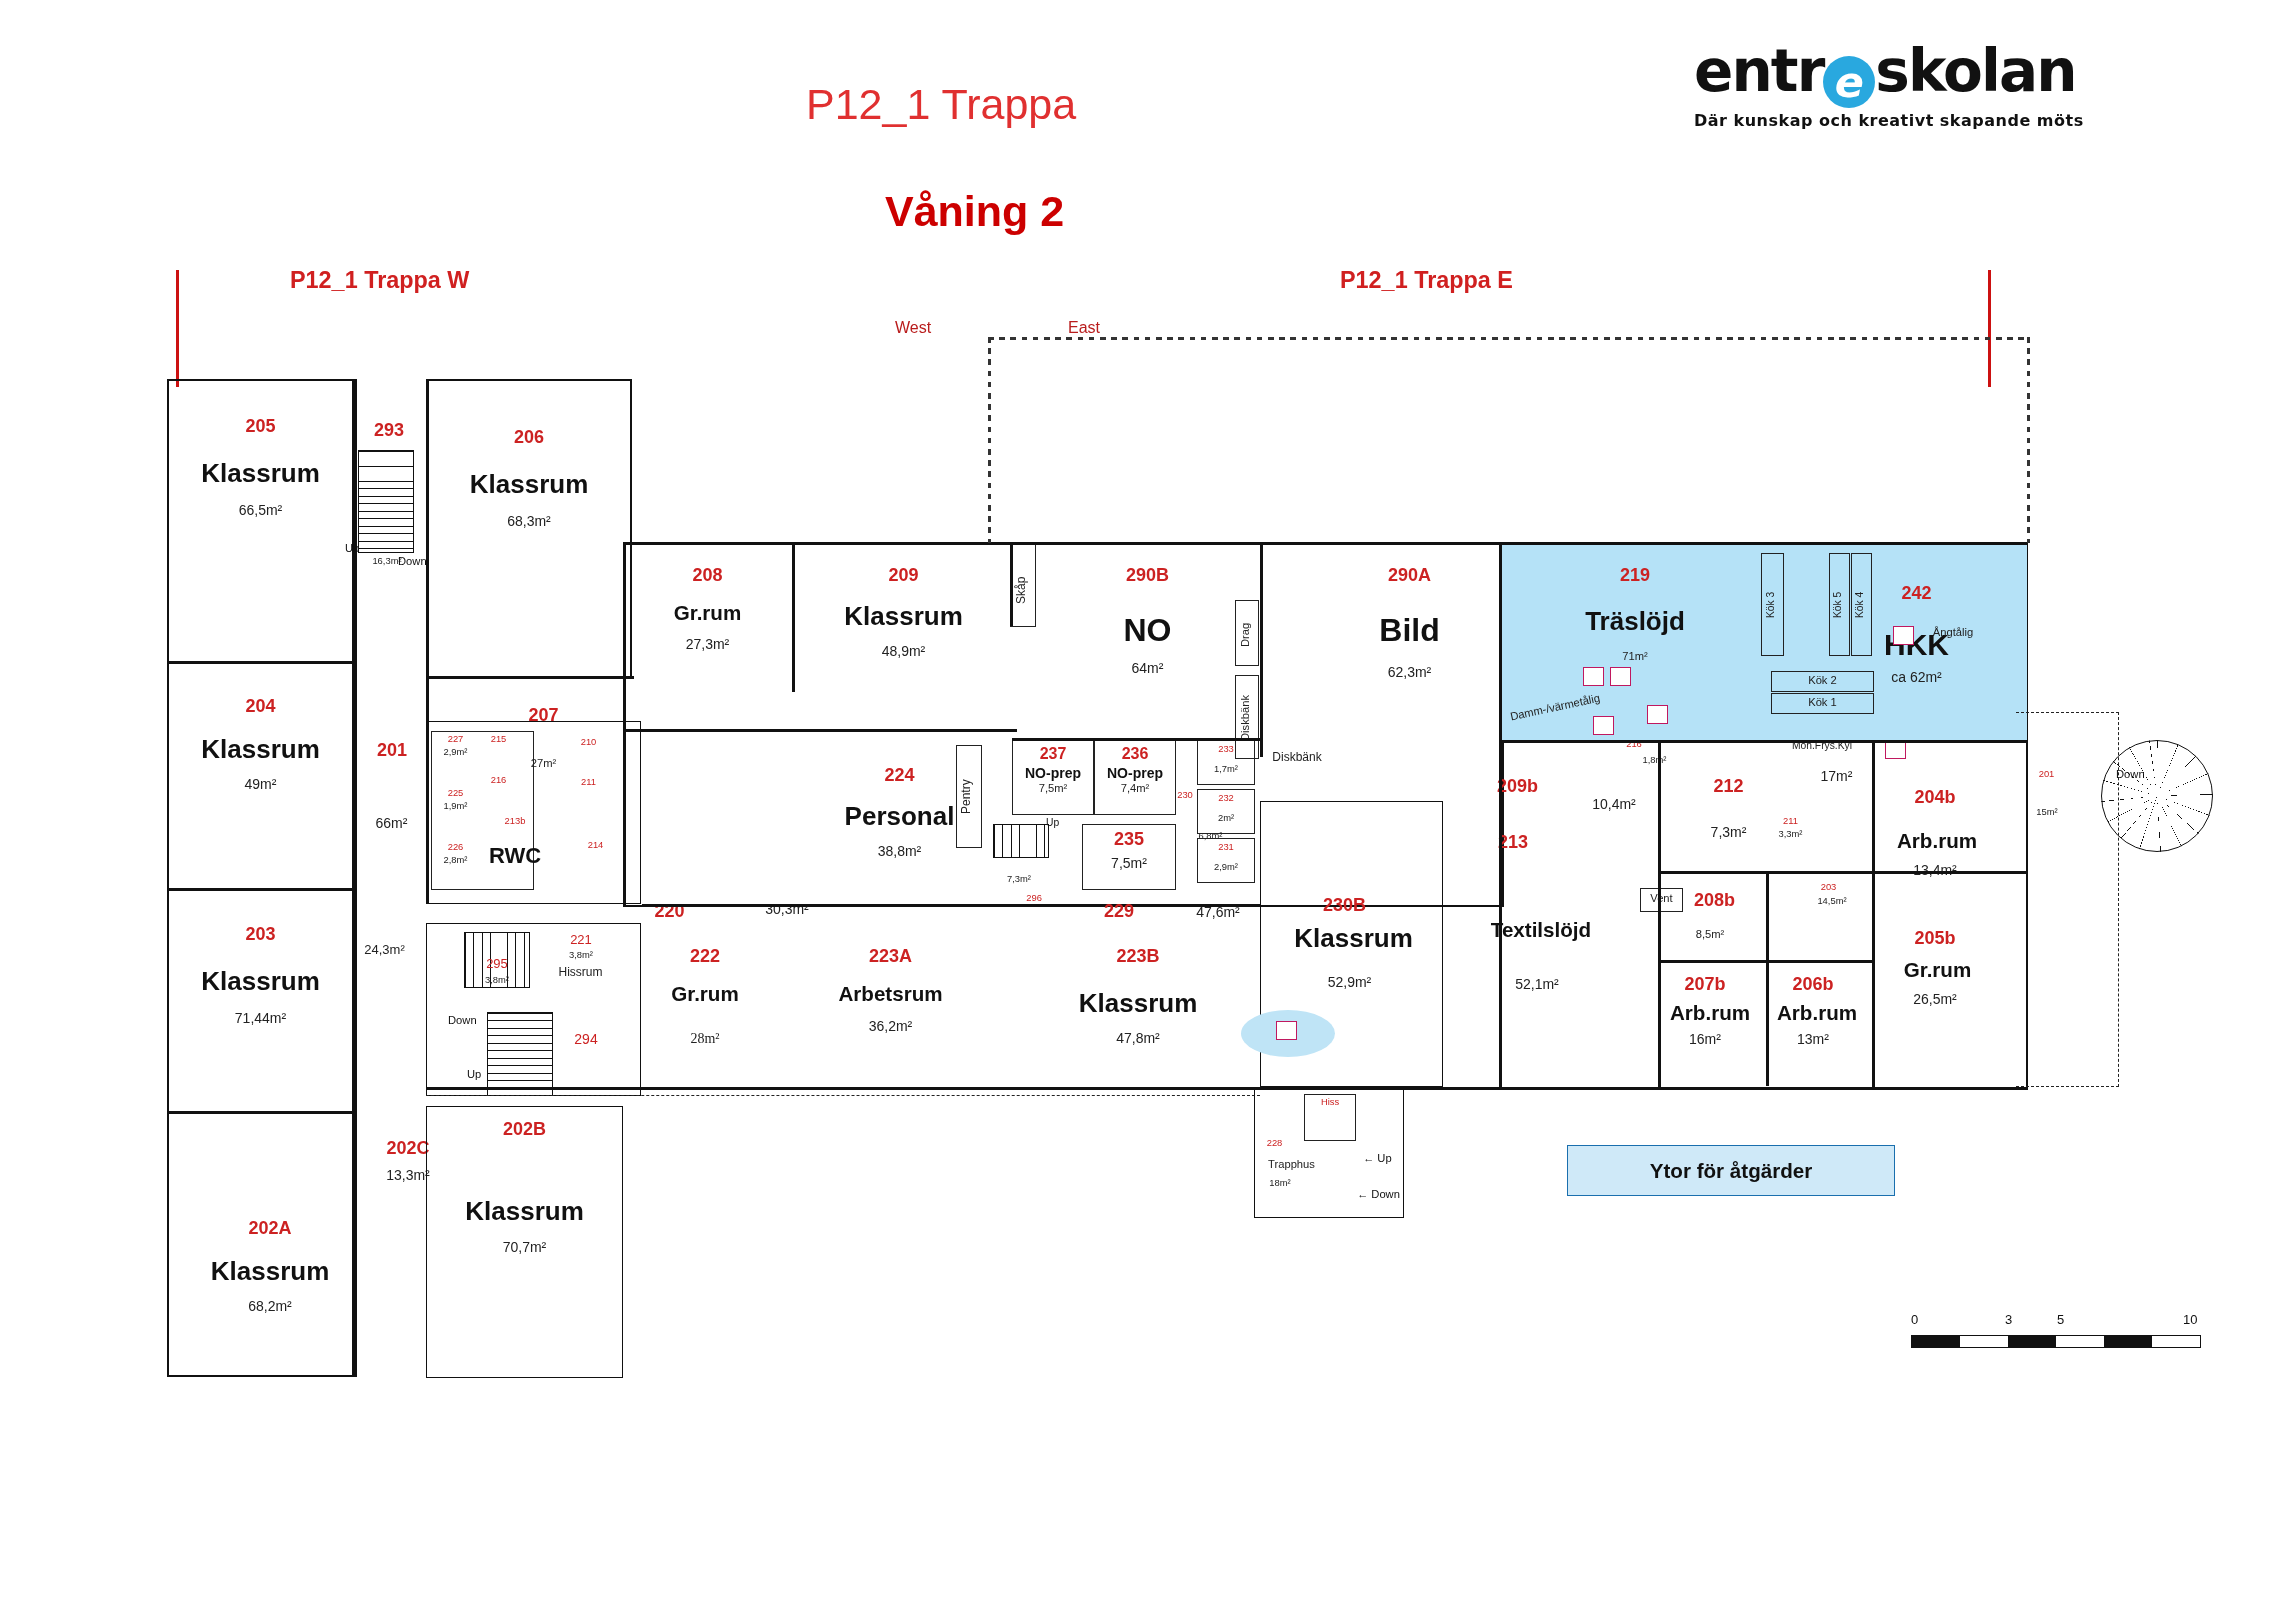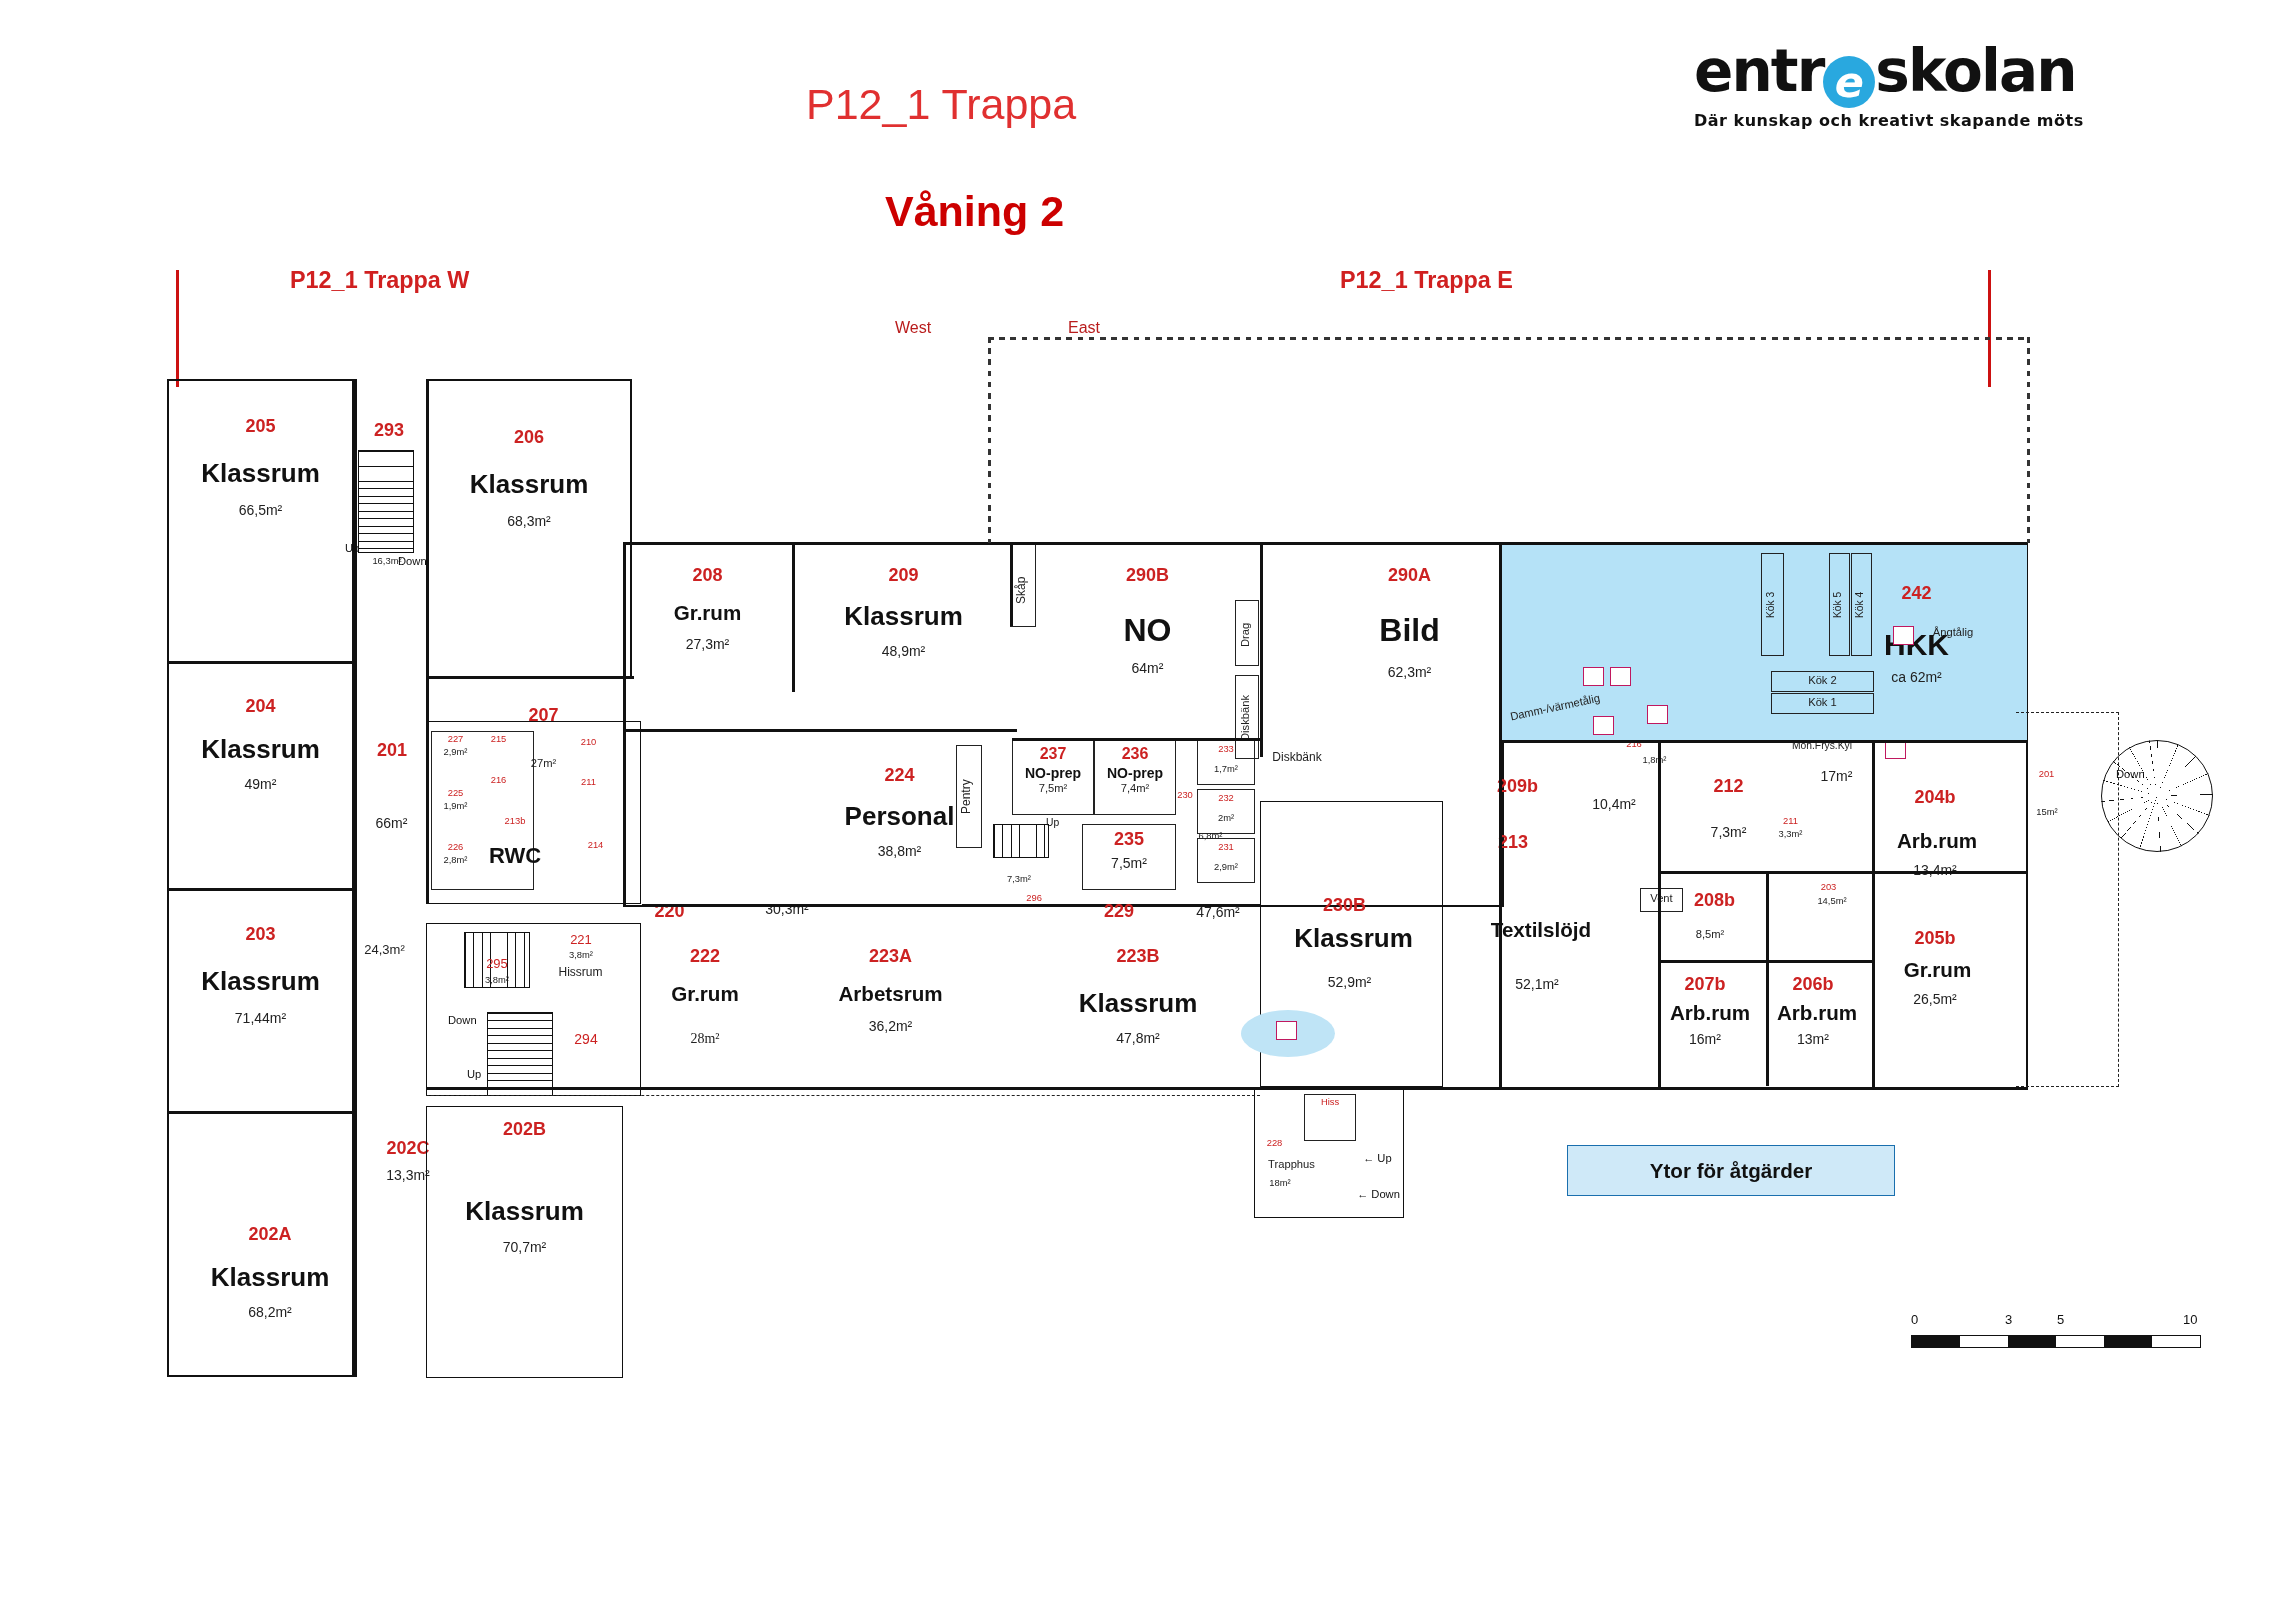--- a/index.html
+++ b/index.html
@@ -94,21 +94,21 @@
     <div class="room-area" style="margin-top:13px;">71,44m²</div>
   </div>
   <div class="abs wall" style="left:167px;top:1111px;width:187px;height:2.8px;"></div>
 
   <div class="abs" style="left:347px;top:1110px;width:122px;height:84px;">
     <div class="room-num" style="margin-top:28px;">202C</div>
     <div class="room-area" style="margin-top:7.5px;">13,3m²</div>
   </div>
 
   <div class="abs" style="left:167px;top:1199px;width:206px;height:178px;">
-    <div class="room-num" style="margin-top:25px;">202A</div>
+    <div class="room-num" style="margin-top:19px;">202A</div>
     <div class="room-name" style="margin-top:17px;">Klassrum</div>
     <div class="room-area" style="margin-top:11.2px;">68,2m²</div>
   </div>
 
   <div class="abs outline" style="left:426px;top:379px;width:206px;height:300px;"></div>
   <div class="abs" style="left:426px;top:394px;width:206px;height:281px;">
     <div class="room-num" style="margin-top:33px;">206</div>
     <div class="room-name" style="margin-top:20.6px;">Klassrum</div>
     <div class="room-area" style="margin-top:13px;">68,3m²</div>
   </div>
@@ -269,20 +269,25 @@
   <div class="abs arrowtxt" style="left:1046px;top:817px;font-size:10.3px;">Up</div>
 
   <div class="abs room-num" style="left:1077px;top:901px;width:84px;">229</div>
   <div class="abs room-area" style="left:1176px;top:904px;width:84px;">47,6m²</div>
 
   <div class="abs outline" style="left:1499px;top:542px;width:529px;height:548px;"></div>
 
   <div class="abs hl" style="left:1499px;top:542px;width:529px;height:201px;"></div>
   <div class="abs outline2" style="left:1499px;top:542px;width:529px;height:201px;"></div>
 
+  <div class="abs" style="left:1518px;top:557px;width:234px;height:159px;">
+    <div class="room-num" style="margin-top:7.5px;">219</div>
+    <div class="room-name" style="margin-top:20.6px;">Träslöjd</div>
+    <div class="room-area xs" style="margin-top:13px;">71m²</div>
+  </div>
 
   <div class="abs" style="left:1832px;top:581px;width:169px;height:131px;">
     <div class="room-num" style="margin-top:1.9px;">242</div>
     <div class="room-name" style="margin-top:24px;font-size:30px;">HKK</div>
     <div class="room-area" style="margin-top:7.5px;">ca 62m²</div>
   </div>
 
   <div class="abs outline1" style="left:1761px;top:553px;width:22.5px;height:103px;"></div>
   <div class="abs tiny vert" style="left:1765px;top:560px;height:90px;font-size:10.3px;">Kök 3</div>
   <div class="abs outline1" style="left:1829px;top:553px;width:20.6px;height:103px;"></div>

